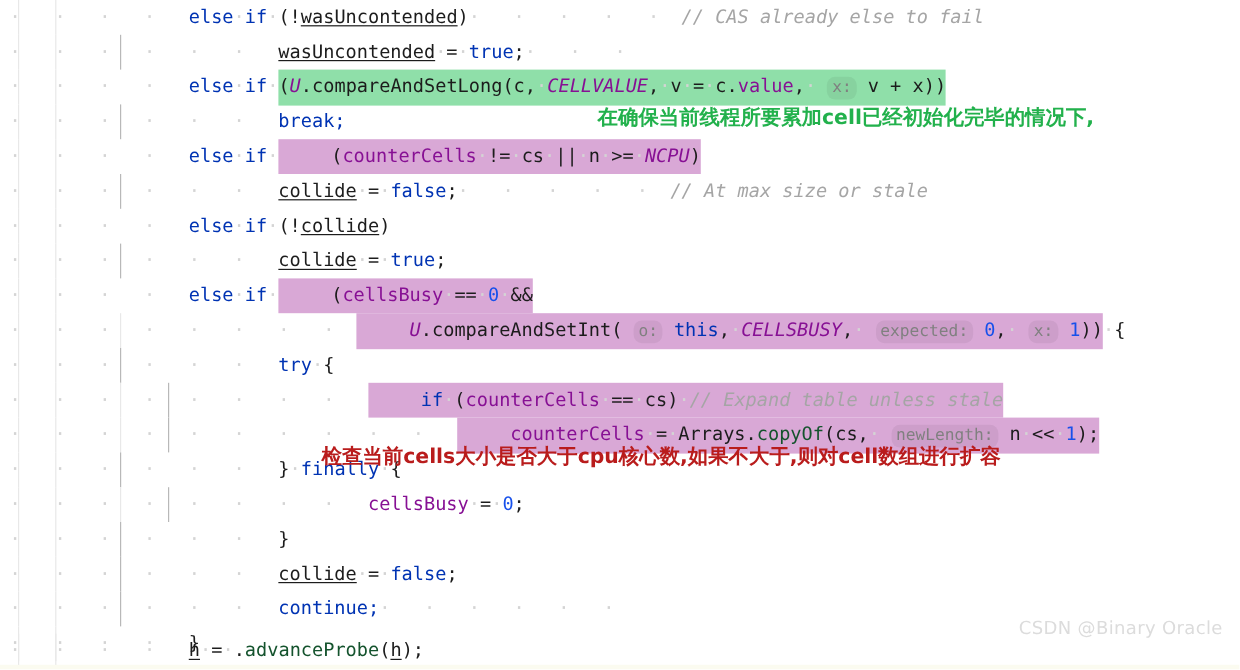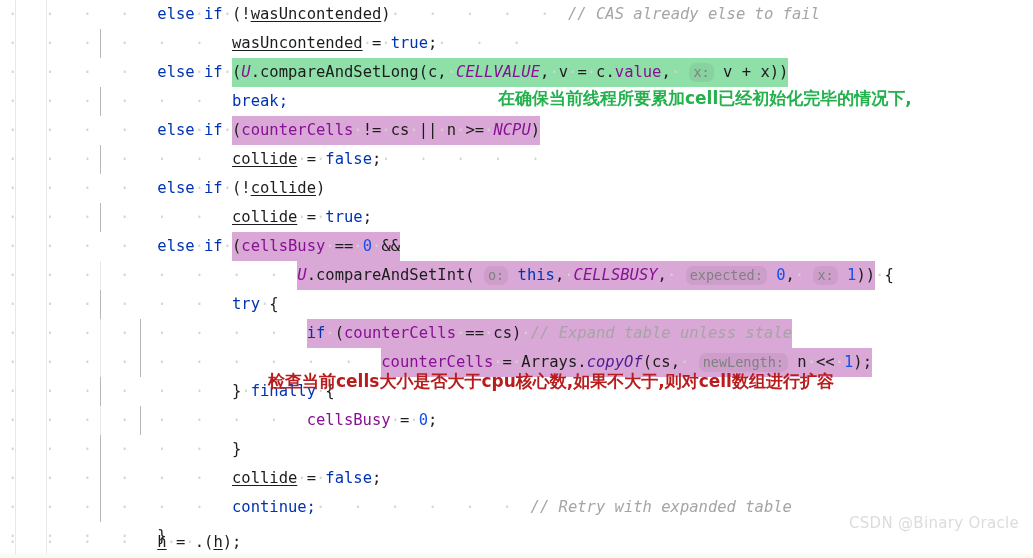--- a/index.html
+++ b/index.html
@@ -30,33 +30,33 @@
     display:flex;
     align-items:center;
   }
   
   .kw{color:#0033b3;}
   .plain{color:#1c1c1c;}
   .num{color:#1750eb;}
   .cmt{color:#a5a5a5;font-style:italic;}
   .field{color:#871094;}
   .stat{color:#871094;font-style:italic;}
-  .meth{color:#4c1d95;font-style:italic;}
+  .meth{color:#14532d;}
   .local{color:#1c1c1c;text-decoration:underline;text-decoration-thickness:1px;text-underline-offset:2px;}
   .ws{color:#d4d4d4;}
   .hintpill{
     background:rgba(0,0,0,0.055);
     border-radius:7px;
     padding:1px 4px 2px 4px;
     color:#808080;
     font-size:13.5px;
   }
   
   .hl-green{background:#8fdfa9;}
-  .hl-purple{background:#d9a8d6;}
+  .hl-purple{background:#d9a8d6;padding-left:44px;}
   
   .guide{
     position:absolute;
     top:0;
     width:1px;
     height:29px;
     background:#e8e8e8;
   }
   .guide.active{background:#b8b8b8;}
   
@@ -130,21 +130,21 @@
     <div class="code" style="left:8px;">
       <span class="ws">·   ·   ·   ·   </span><span class="kw">else</span><span class="ws">·</span><span class="kw">if</span><span class="ws">·</span><span class="hl-purple"><span class="plain">(</span><span class="field">counterCells</span><span class="ws">·</span><span class="plain">!=</span><span class="ws">·</span><span class="plain">cs</span><span class="ws">·</span><span class="plain">||</span><span class="ws">·</span><span class="plain">n</span><span class="ws">·</span><span class="plain">&gt;=</span><span class="ws">·</span><span class="stat">NCPU</span><span class="plain">)</span></span>
     </div>
   </div>
 
   <div class="line" style="top:145px;position:absolute;left:0;width:1033px;">
     <div class="guide" style="left:15px;"></div>
     <div class="guide" style="left:46px;"></div>
     <div class="guide active" style="left:100px;"></div>
     <div class="code" style="left:8px;">
-      <span class="ws">·   ·   ·   ·   ·   ·   </span><span class="local">collide</span><span class="ws">·</span><span class="plain">=</span><span class="ws">·</span><span class="kw">false</span><span class="plain">;</span><span class="ws">·   ·   ·   ·   ·  </span>
+      <span class="ws">·   ·   ·   ·   ·   ·   </span><span class="local">collide</span><span class="ws">·</span><span class="plain">=</span><span class="ws">·</span><span class="kw">false</span><span class="plain">;</span><span class="ws">·   ·   ·   ·   ·  </span><span class="cmt">// At max size or stale</span>
     </div>
   </div>
 
   <div class="line" style="top:174px;position:absolute;left:0;width:1033px;">
     <div class="guide" style="left:15px;"></div>
     <div class="guide" style="left:46px;"></div>
     <div class="code" style="left:8px;">
       <span class="ws">·   ·   ·   ·   </span><span class="kw">else</span><span class="ws">·</span><span class="kw">if</span><span class="ws">·</span><span class="plain">(!</span><span class="local">collide</span><span class="plain">)</span>
     </div>
   </div>
@@ -239,37 +239,37 @@
     <div class="code" style="left:8px;">
       <span class="ws">·   ·   ·   ·   ·   ·   </span><span class="local">collide</span><span class="ws">·</span><span class="plain">=</span><span class="ws">·</span><span class="kw">false</span><span class="plain">;</span>
     </div>
   </div>
 
   <div class="line" style="top:493px;position:absolute;left:0;width:1033px;">
     <div class="guide" style="left:15px;"></div>
     <div class="guide" style="left:46px;"></div>
     <div class="guide active" style="left:100px;"></div>
     <div class="code" style="left:8px;">
-      <span class="ws">·   ·   ·   ·   ·   ·   </span><span class="kw">continue;</span><span class="ws">·   ·   ·   ·   ·   ·  </span><span class="cmt">// Retry with expanded table</span>
+      <span class="ws">·   ·   ·   ·   ·   ·   </span><span class="kw">continue;</span><span class="ws">·   ·   ·   ·   ·   ·  </span>
     </div>
   </div>
 
   <div class="line" style="top:522px;position:absolute;left:0;width:1033px;">
     <div class="guide" style="left:15px;"></div>
     <div class="guide" style="left:46px;"></div>
     <div class="code" style="left:8px;">
       <span class="ws">·   ·   ·   ·   </span><span class="plain">}</span>
     </div>
   </div>
 
   <div class="line" style="top:528px;position:absolute;left:0;width:1033px;">
     <div class="guide" style="left:15px;"></div>
     <div class="guide" style="left:46px;"></div>
     <div class="code" style="left:8px;top:0;">
-      <span class="ws">·   ·   ·   ·   </span><span class="local">h</span><span class="ws">·</span><span class="plain">=</span><span class="ws">·</span><span class="plain">.</span><span class="plain">(</span><span class="local">h</span><span class="plain">);</span>
+      <span class="ws">·   ·   ·   ·   </span><span class="local">h</span><span class="ws">·</span><span class="plain">=</span><span class="ws">·</span><span class="plain">.</span><span class="meth">advanceProbe</span><span class="plain">(</span><span class="local">h</span><span class="plain">);</span>
     </div>
   </div>
 
   <div class="anno anno-green" style="left:498px;top:86px;">在确保当前线程所要累加cell已经初始化完毕的情况下,</div>
 
   <div class="anno anno-purple" style="left:268px;top:367px;">检查当前cells大小是否大于cpu核心数,如果不大于,则对cell数组进行扩容</div>
 
   <div class="watermark">CSDN @Binary Oracle</div>
 
   <div class="bottomline"></div>

